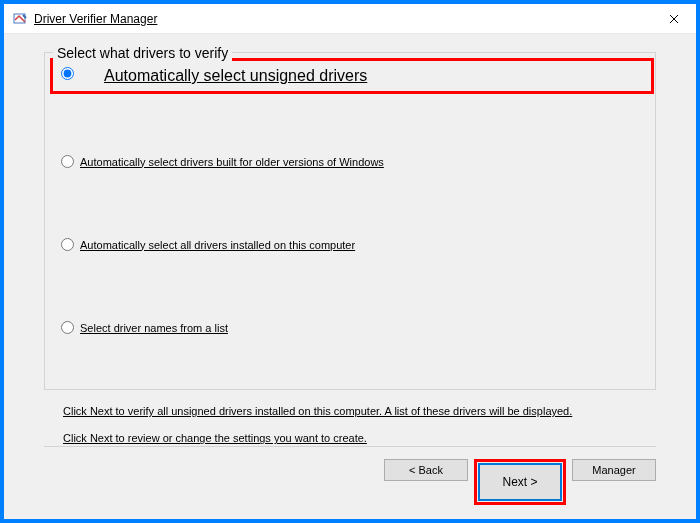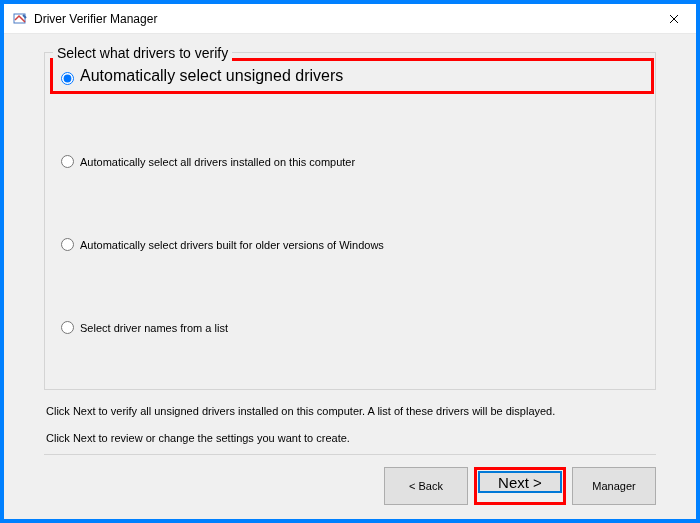--- a/index.html
+++ b/index.html
@@ -1,36 +1,36 @@
 <!DOCTYPE html>
 <html><head>
   <meta charset="utf-8">
   <style>
     * { box-sizing: border-box; margin: 0; padding: 0; font-family: 'Segoe UI', Tahoma, sans-serif; }
     body { width: 700px; height: 523px; background: #fff; position: relative; }
-    .outer-border { width: 700px; height: 523px; border: 4px solid #0080ff; position: relative; background: #c2410c; }
+    .outer-border { width: 700px; height: 523px; border: 4px solid #0080ff; position: relative; background: #c2410c; text-decoration: underline; }
     .titlebar { height: 30px; background: #fff; display: flex; align-items: center; padding: 0 0 0 8px; border-bottom: 1px solid #e8e8e8; }
     .title-icon { width: 16px; height: 16px; display: inline-flex; align-items: center; justify-content: center; margin-right: 6px; }
     .title-text { font-size: 12px; color: #000; flex: 1; }
     .close-btn { width: 44px; height: 30px; display: flex; align-items: center; justify-content: center; font-size: 14px; color: #000; cursor: default; }
     .content { padding: 18px 40px 10px 40px; background: #f0f0f0; height: calc(100% - 30px); position: relative; }
     .groupbox { border: 1px solid #d4d4d4; padding: 14px 12px 18px 12px; position: relative; height: 338px; }
     .groupbox-title { position: absolute; top: -8px; left: 8px; background: #f0f0f0; padding: 0 4px; font-size: 14px; color: #000; }
     .radio-row { display: flex; align-items: center; margin: 10px 0 70px 4px; font-size: 11px; color: #000; }
     .radio-row:last-child { margin-bottom: 10px; }
     .radio-row input[type=radio] { margin-right: 6px; width: 13px; height: 13px; accent-color: #000; }
     .radio-row label { cursor: default; }
-    .highlight-red { border: 3px solid #ff0000; padding: 6px 8px; margin: -9px -11px 61px -7px; display: flex; align-items: flex-end; }
+    .highlight-red { border: 3px solid #ff0000; padding: 6px 8px; margin: -9px -11px 61px -7px; display: flex; align-items: flex-start; gap: 24px; }
     .highlight-red input { margin-right: 6px; }
-    .instructions { margin: 14px 0 0 2px; font-size: 11px; color: #000; line-height: 1.4; }
+    .instructions { margin: 14px 0 0 19px; font-size: 11px; color: #000; line-height: 1.4; }
     .instructions p { margin-bottom: 12px; }
     .button-bar { position: absolute; bottom: 14px; right: 40px; left: 40px; border-top: 1px solid #d4d4d4; padding-top: 12px; display: flex; justify-content: flex-end; gap: 6px; }
-    .btn { min-width: 84px; height: 38px; font-size: 11px; background: #e1e1e1; border: 1px solid #adadad; color: #000; padding: 0 10px; cursor: default; }
+    .btn { min-width: 84px; height: 22px; font-size: 11px; background: #e1e1e1; border: 1px solid #adadad; color: #000; padding: 0 10px; cursor: default; }
     .btn-default-wrap { border: 3px solid #ff0000; padding: 1px; display: inline-block; }
-    .btn-default { border: 2px solid #0078d7; background: #e1e1e1; min-width: 84px; height: 22px; font-size: 15px; padding: 0 10px; }
+    .btn-default { border: 2px solid #0078d7; background: #e1e1e1; min-width: 84px; height: 38px; font-size: 12px; padding: 0 10px; }
   </style>
 </head>
 <body>
 
 <div class="outer-border">
   <div class="titlebar">
     <span class="title-icon">
       <svg width="16" height="16" viewBox="0 0 16 16">
         <rect x="2" y="3" width="11" height="9" fill="#fff" stroke="#4a7ac4" stroke-width="1"></rect>
         <path d="M3 9 L7 5 L13 11" stroke="#d04040" stroke-width="1.5" fill="none"></path>
@@ -49,26 +49,26 @@
     <div class="groupbox">
       <span class="groupbox-title">Select what drivers to verify</span>
 
       <div class="highlight-red">
         <input type="radio" name="drvsel" checked="" style="">
         <label>Automatically select unsigned drivers</label>
       </div>
 
       <div class="radio-row">
         <input type="radio" name="drvsel" style="">
-        <label>Automatically select all drivers installed on this computer</label>
+        <label>Automatically select drivers built for older versions of Windows</label>
       </div>
 
       <div class="radio-row">
         <input type="radio" name="drvsel" style="">
-        <label>Automatically select drivers built for older versions of Windows</label>
+        <label>Automatically select all drivers installed on this computer</label>
       </div>
 
       <div class="radio-row">
         <input type="radio" name="drvsel" style="">
         <label>Select driver names from a list</label>
       </div>
     </div>
 
     <div class="instructions">
       <p>Click Next to verify all unsigned drivers installed on this computer. A list of these drivers will be displayed.</p>

